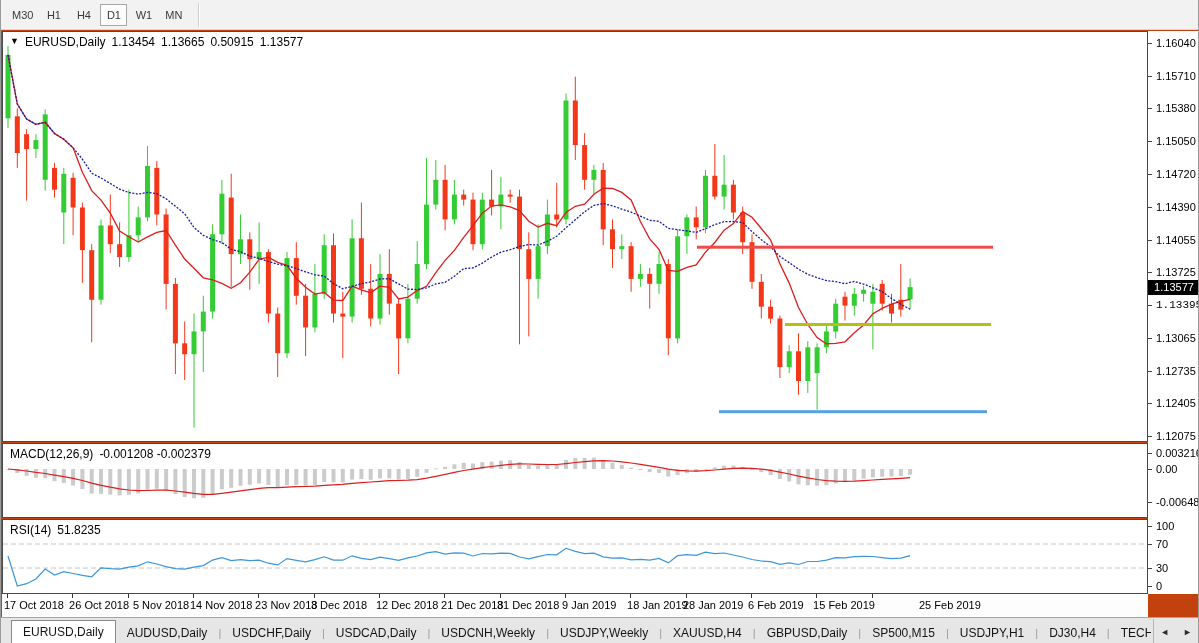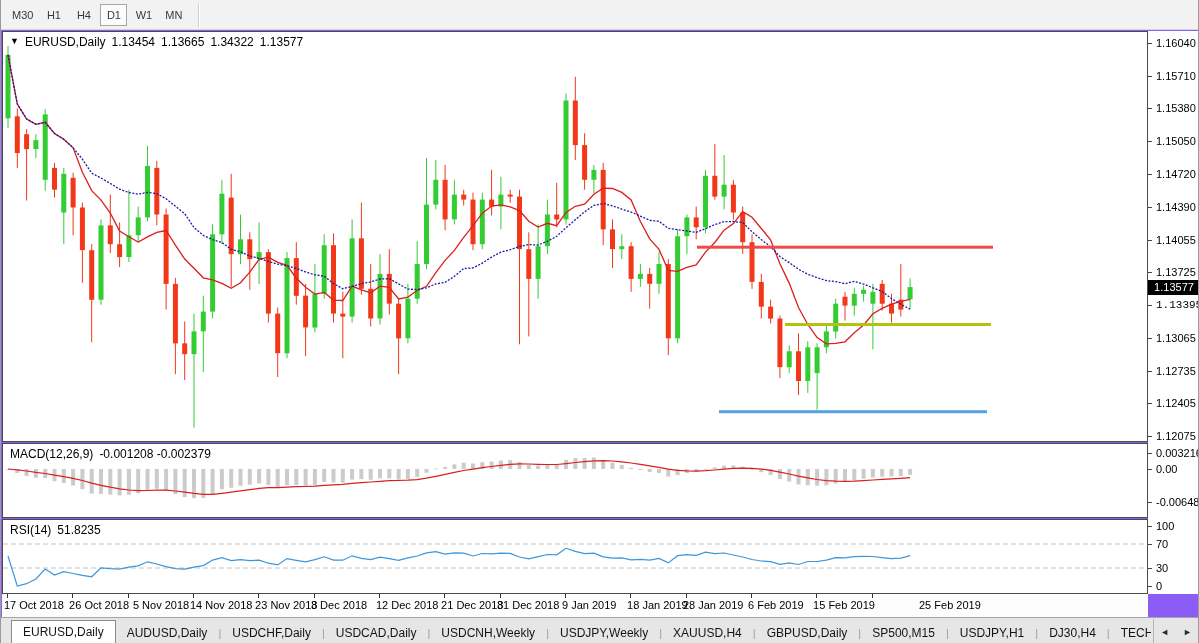--- a/index.html
+++ b/index.html
@@ -1,20 +1,20 @@
 <!DOCTYPE html>
 <html><head>
 <meta charset="utf-8">
 <style>
   * { box-sizing: border-box; }
   html,body { margin:0; padding:0; background:#ffffff; }
   .app {
     position:relative; width:1199px; height:643px;
     font-family:"Liberation Sans", sans-serif;
-    background:#8b5cf6; overflow:hidden;
+    background:#c2410c; overflow:hidden;
     border-left:1px solid #9a9a9a; border-right:1px solid #9a9a9a;
   }
   
   .toolbar {
     position:absolute; left:0; top:0; width:1199px; height:30px;
     background:#f2f2f2; border-bottom:1px solid #d6d6d6;
     display:flex; align-items:center; padding-left:7px;
   }
   .tf-btn {
     min-width:27px; height:22px; line-height:20px; padding:0 3px;
@@ -93,21 +93,21 @@
       </div>
     <div class="toolbar-sep"></div>
   </div>
 
   <div class="panel" id="main-panel">
     <div class="panel-label">
       <span class="dd-icon">▼</span>
       <span>EURUSD,Daily</span>
       <span>1.13454</span>
       <span>1.13665</span>
-      <span>1.34322</span>
+      <span>0.50915</span>
       <span>1.13577</span>
     </div>
     <svg id="main-svg" width="1144" height="409">
         <g>
           <line x1="5" y1="14.0" x2="5" y2="96.2" stroke="#33cc33" stroke-width="1"></line>
           <rect x="2.5" y="22.9" width="5" height="63.4" fill="#33cc33"></rect>
           <line x1="14.3" y1="76.4" x2="14.3" y2="135.9" stroke="#f3381a" stroke-width="1"></line>
           <rect x="11.8" y="84.3" width="5" height="36.7" fill="#f3381a"></rect>
           <line x1="23.6" y1="97.2" x2="23.6" y2="168.6" stroke="#f3381a" stroke-width="1"></line>
           <rect x="21.1" y="102.2" width="5" height="14.9" fill="#f3381a"></rect>

